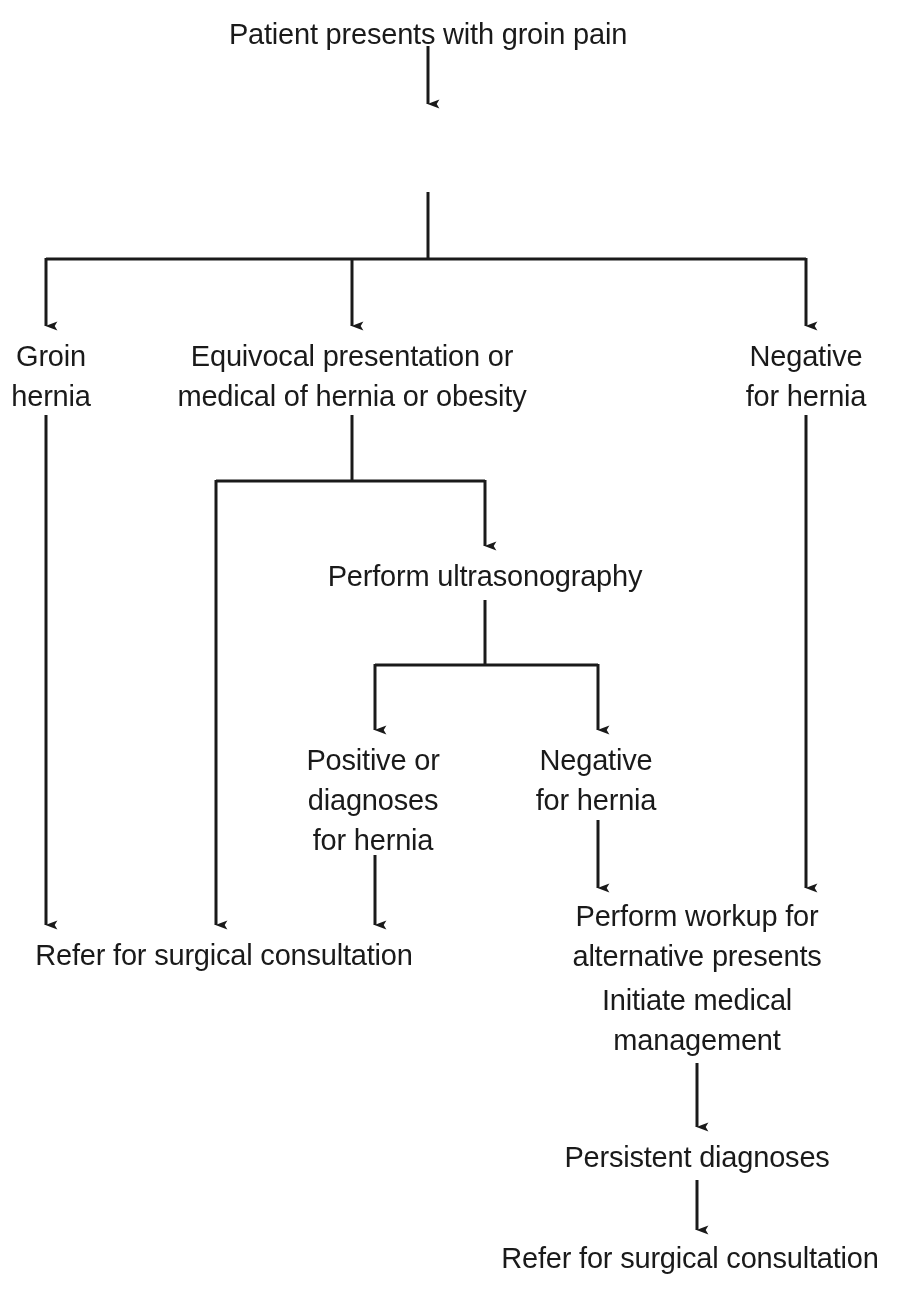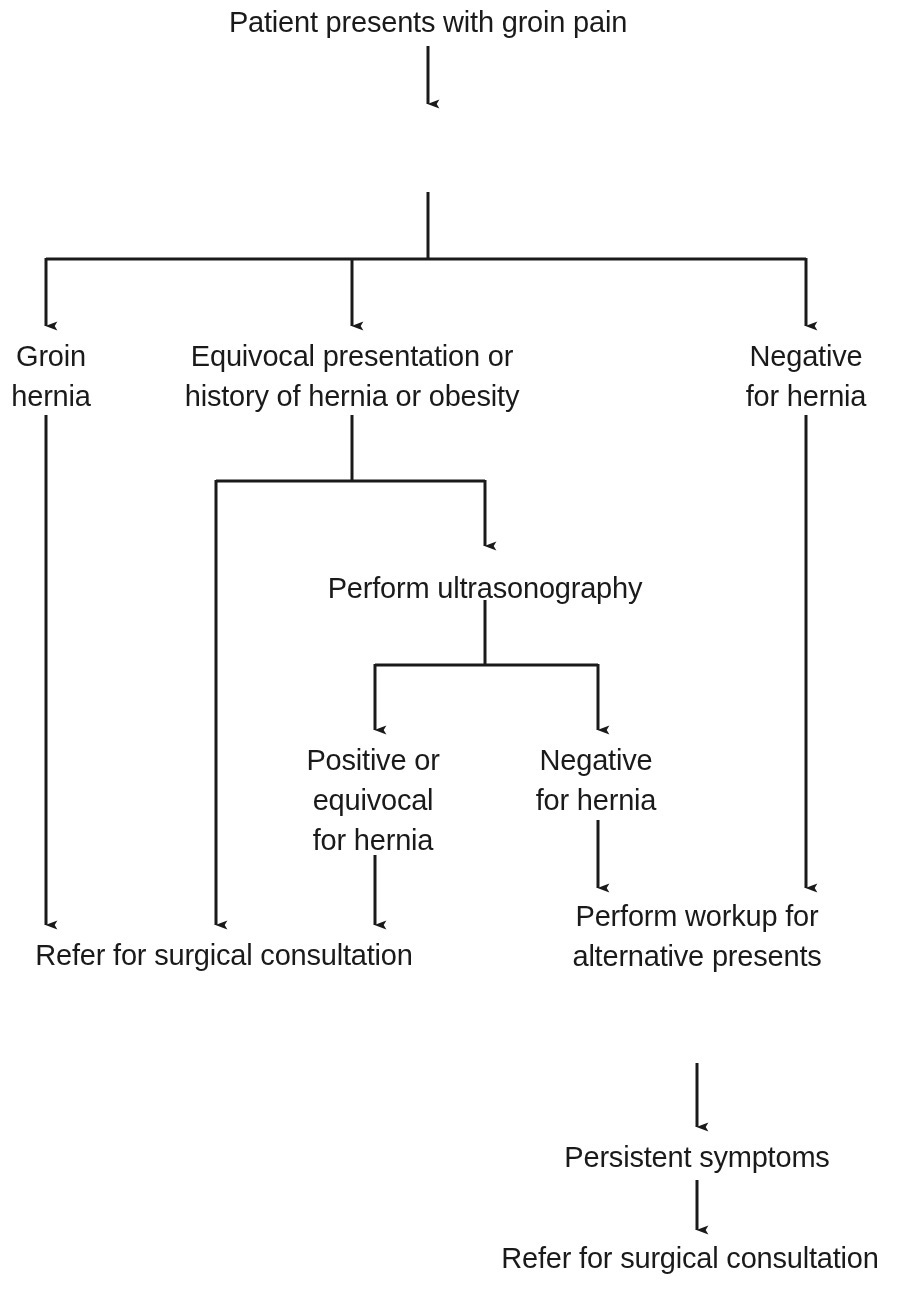--- a/index.html
+++ b/index.html
@@ -78,44 +78,46 @@
 
       <line x1="806" y1="415" x2="806" y2="888" marker-end="url(#ah)"></line>
 
       <line x1="697" y1="1063" x2="697" y2="1127" marker-end="url(#ah)"></line>
 
       <line x1="697" y1="1180" x2="697" y2="1230" marker-end="url(#ah)"></line>
 
     </g>
   </svg>
 
-  <div class="node" style="left:428px; top:2px;  width:520px;">Patient presents with groin pain</div>
+  <div class="node" style="left:428px; top:14px;  width:520px;">Patient presents with groin pain</div>
 
 
   <div class="node" style="left:51px;  top:336px; width:120px;">Groin
 hernia</div>
 
   <div class="node" style="left:352px; top:336px; width:410px;">Equivocal presentation or
-history of hernia or obesity</div>
+medical of hernia or obesity</div>
 
   <div class="node" style="left:806px; top:336px; width:200px;">Negative
 for hernia</div>
 
-  <div class="node" style="left:485px; top:556px; width:400px;margin-top:12px;">Perform ultrasonography</div>
+  <div class="node" style="left:485px; top:556px; width:400px;">Perform ultrasonography</div>
 
   <div class="node" style="left:373px; top:740px; width:200px;">Positive or
-equivocal
+diagnoses
 for hernia</div>
 
   <div class="node" style="left:596px; top:740px; width:200px;">Negative
 for hernia</div>
 
   <div class="node" style="left:224px; top:935px; width:470px;">Refer for surgical consultation</div>
 
   <div class="node" style="left:697px; top:896px; width:400px;">Perform workup for
 alternative presents</div>
 
+  <div class="node" style="left:697px; top:980px; width:340px;">Initiate medical
+management</div>
 
-  <div class="node" style="left:697px; top:1137px; width:420px;">Persistent symptoms</div>
+  <div class="node" style="left:697px; top:1137px; width:420px;">Persistent diagnoses</div>
 
   <div class="node" style="left:690px; top:1238px; width:450px;">Refer for surgical consultation</div>
 
 </div>
 
 </body></html>

